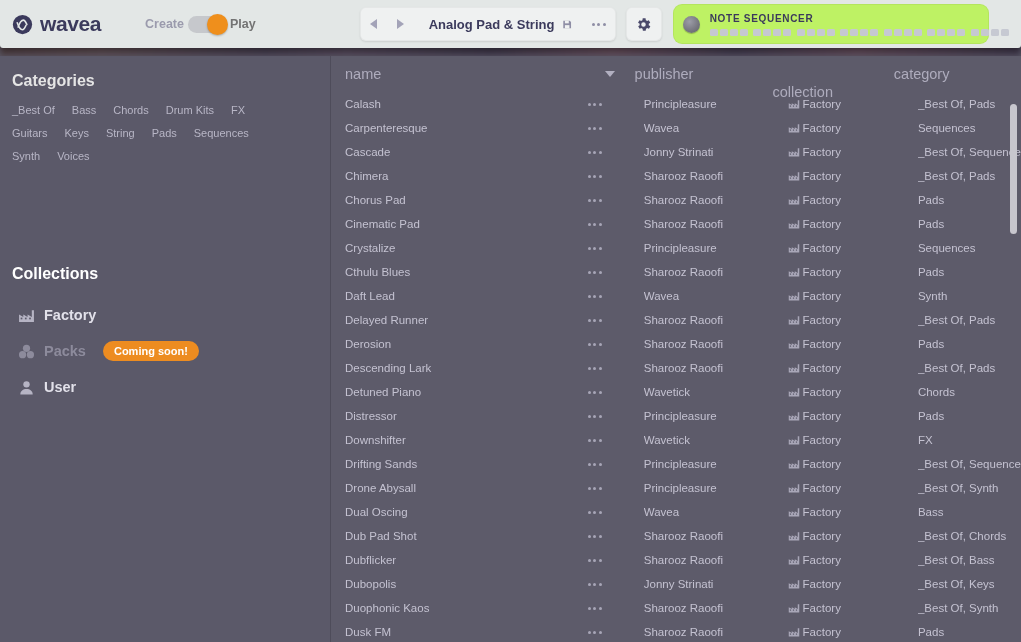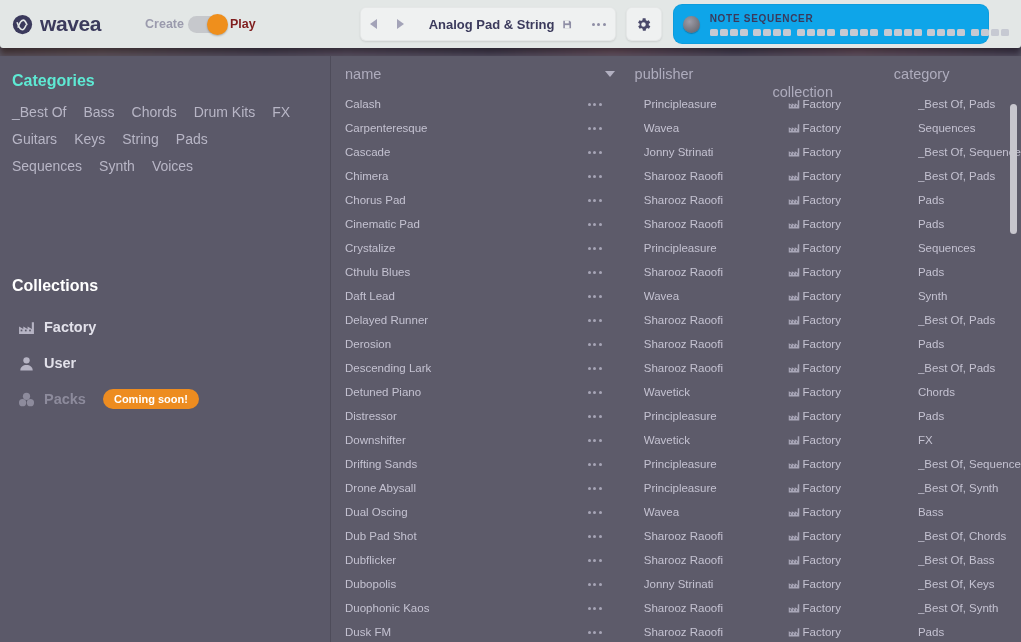--- a/index.html
+++ b/index.html
@@ -31,21 +31,21 @@
   }
 
   
   .logo-wrap { display: flex; align-items: center; gap: 7px; margin-left: 12px; }
   .logo-mark { width: 21px; height: 21px; flex: 0 0 21px; }
   .logo-text { font-size: 21px; font-weight: 600; color: #3b3a5c; letter-spacing: -0.4px; }
 
   
   .toggle-group { display: flex; align-items: center; gap: 4px; margin-left: 44px; }
   .toggle-label { font-size: 12.5px; font-weight: 700; color: #9b9bad; }
-  .toggle-label.active { color: #7f1d1d; }
+  .toggle-label.active { color: #737373; }
   .switch {
     position: relative; width: 38px; height: 17px; border-radius: 9px;
     background: #c6c8cc; cursor: pointer;
   }
   .switch .knob {
     position: absolute; top: -2px; right: -2px;
     width: 21px; height: 21px; border-radius: 50%;
     background: #ef8f1c;
     box-shadow: 0 1px 2px rgba(0,0,0,0.25);
   }
@@ -72,45 +72,45 @@
   .settings-btn {
     margin-left: 10px; width: 36px; height: 34px;
     background: #eff1f1; border-radius: 6px;
     box-shadow: 0 1px 2px rgba(0,0,0,0.10), inset 0 0 0 1px rgba(0,0,0,0.04);
     display: flex; align-items: center; justify-content: center; cursor: pointer;
   }
 
   
   .seq-module {
     margin-left: 11px; width: 316px; height: 40px;
-    background: #0ea5e9; border-radius: 9px;
+    background: #bef264; border-radius: 9px;
     display: flex; align-items: center; padding: 0 10px;
     box-shadow: inset 0 0 0 1px rgba(0,0,0,0.05);
   }
   .seq-knob {
     width: 17px; height: 17px; border-radius: 50%;
     background: radial-gradient(circle at 38% 33%, #9d9da8 0%, #76767f 60%, #5f5f6a 100%);
     box-shadow: 0 1px 1px rgba(0,0,0,0.25);
     flex: 0 0 17px; cursor: pointer;
   }
   .seq-body { margin-left: 10px; flex: 1; }
   .seq-title { font-size: 10px; font-weight: 700; color: #3b3a5c; letter-spacing: 0.7px; }
   .seq-steps { display: flex; gap: 5.5px; margin-top: 5px; }
   .seq-grp { display: flex; gap: 2px; }
   .seq-step { width: 8px; height: 7px; background: #c6c9d2; border-radius: 1.5px; cursor: pointer; }
 
   
   .sidebar {
     position: absolute; left: 0; top: 56px; width: 330px; height: 586px;
     background: #5b5969;
   }
-  .side-title { font-size: 16px; font-weight: 700; color: #5eead4; margin: 16px 0 14px 12px; }
+  .side-title { font-size: 16px; font-weight: 700; color: #e5e5e5; margin: 16px 0 14px 12px; }
   .chip-wrap { display: flex; flex-wrap: wrap; margin: 13px 0 0 12px; width: 296px; }
   .chip {
-    font-size: 14px; color: #b8b6c6; cursor: pointer;
+    font-size: 11px; color: #b8b6c6; cursor: pointer;
     margin-right: 17px; margin-bottom: 11px; white-space: nowrap;
   }
   .coll-title { font-size: 16px; font-weight: 700; color: #ffffff; margin: 92px 0 0 12px; }
   .coll-list { margin-top: 14px; }
   .coll-item {
     display: flex; align-items: center; gap: 9px;
     height: 36px; padding-left: 18px; cursor: pointer;
   }
   .coll-item .ic { width: 17px; height: 17px; flex: 0 0 17px; display: block; }
   .coll-item .lbl { font-size: 14.5px; font-weight: 700; color: #e2e1ea; }
@@ -273,36 +273,36 @@
     <div class="coll-list" id="colls">
         <div class="coll-item">
           <svg class="ic" viewBox="0 0 16 16">
             <path fill="#b6b4c4" d="M1 14V7l4 2.4V7l4 2.4V7l4 2.4V3h2v11z"></path>
             <rect x="2.5" y="10" width="1.6" height="1.6" fill="#5b5969"></rect>
             <rect x="6.5" y="10" width="1.6" height="1.6" fill="#5b5969"></rect>
             <rect x="10.5" y="10" width="1.6" height="1.6" fill="#5b5969"></rect>
           </svg>
           <span class="lbl">Factory</span>
         </div>
-        <div class="coll-item">
-          <svg class="ic" viewBox="0 0 16 16">
-            <circle cx="8" cy="5" r="3" fill="#b6b4c4"></circle>
-            <path fill="#b6b4c4" d="M2.2 14.5c0-3.2 2.6-5 5.8-5s5.8 1.8 5.8 5z"></path>
-          </svg>
-          <span class="lbl">User</span>
-        </div>
         <div class="coll-item disabled">
           <svg class="ic" viewBox="0 0 16 16">
             <circle cx="8" cy="5" r="3.4" fill="#8d8b9c"></circle>
             <circle cx="4.3" cy="11" r="3.4" fill="#8d8b9c"></circle>
             <circle cx="11.7" cy="11" r="3.4" fill="#8d8b9c"></circle>
           </svg>
           <span class="lbl">Packs</span>
           <span class="badge">Coming soon!</span>
         </div>
+        <div class="coll-item">
+          <svg class="ic" viewBox="0 0 16 16">
+            <circle cx="8" cy="5" r="3" fill="#b6b4c4"></circle>
+            <path fill="#b6b4c4" d="M2.2 14.5c0-3.2 2.6-5 5.8-5s5.8 1.8 5.8 5z"></path>
+          </svg>
+          <span class="lbl">User</span>
+        </div>
       </div>
   </div>
 
   <div class="content">
     <div class="thead">
       <div class="th col-name">name</div>
       <div class="col-sort">
           <div class="sort-tri"></div>
         </div>
       <div class="th col-pub">publisher</div>

